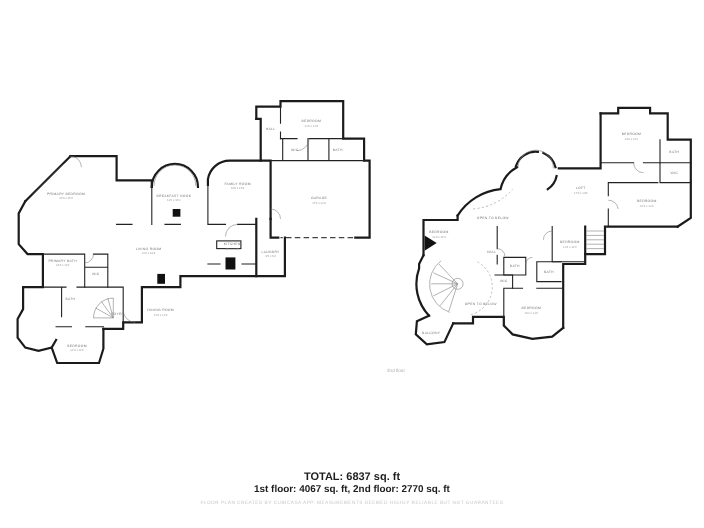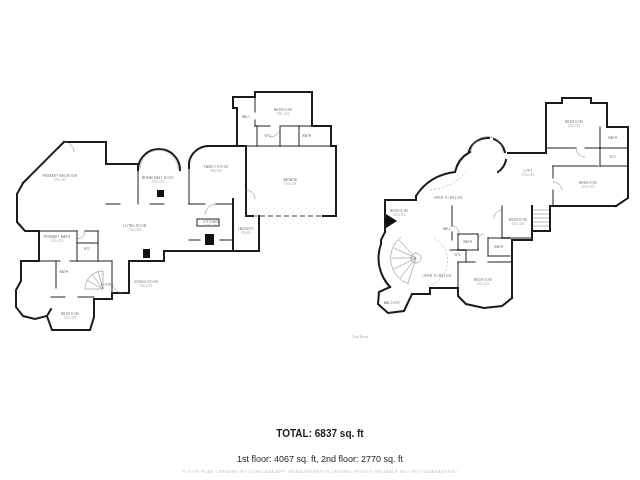--- a/index.html
+++ b/index.html
@@ -11,21 +11,21 @@
   .thin{stroke:#8a8a8a;stroke-width:.6;fill:none;}
   .door{stroke:#777;stroke-width:.5;fill:none;}
   .dash{stroke:#444;stroke-width:1.1;fill:none;stroke-dasharray:5 3;}
   .odash{stroke:#aaa;stroke-width:.7;fill:none;stroke-dasharray:2 2;}
   .blk{fill:#111;stroke:none;}
   .rn{font-family:"Liberation Sans",sans-serif;font-size:3.1px;fill:#757575;text-anchor:middle;letter-spacing:.25px;}
   .rd{font-family:"Liberation Sans",sans-serif;font-size:2.6px;fill:#9c9c9c;text-anchor:middle;}
   .ftag{font-family:"Liberation Sans",sans-serif;font-size:4.2px;fill:#aaaaaa;text-anchor:middle;}
   .summary{position:absolute;left:0;top:428px;width:640px;text-align:center;color:#1d1d1d;}
   .summary .total{font-size:10px;font-weight:bold;line-height:11px;}
-  .summary .line{font-size:9px;line-height:8.5px;margin-top:16px;}
+  .summary .line{font-size:9px;line-height:8.5px;margin-top:1px;font-weight:bold;}
   .summary .disclaimer{font-size:4.3px;color:#c6c6c6;letter-spacing:.45px;margin-top:5px;}
 </style>
 </head>
 <body>
 
 <div class="canvas">
   <svg width="640" height="480" viewBox="0 0 640 480">
 
     <g>
       <g>

